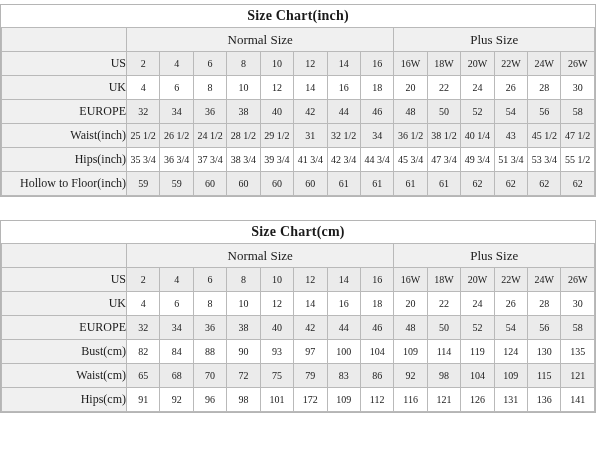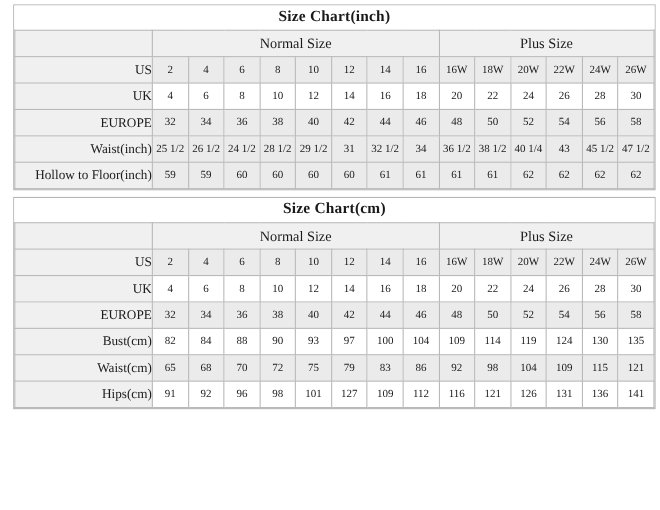--- a/index.html
+++ b/index.html
@@ -11,24 +11,24 @@
     width: 600px;
     height: 464px;
     font-family: "Liberation Serif", serif;
     color: #1a1a1a;
     overflow: hidden;
   }
   .page {
     width: 600px;
     height: 464px;
     box-sizing: border-box;
-    padding: 4px 4px 2px 12px;
+    padding: 4px 4px 2px 0;
     display: flex;
     flex-direction: column;
-    gap: 6px;
+    gap: 23px;
   }
   .chart-block {
     border: 1px solid #b5b5b5;
     background: #ffffff;
     box-sizing: border-box;
   }
   .chart-title {
     text-align: center;
     font-size: 14px;
     font-weight: bold;
@@ -154,20 +154,37 @@
             <td>31</td>
             <td>32 1/2</td>
             <td>34</td>
             <td>36 1/2</td>
             <td>38 1/2</td>
             <td>40 1/4</td>
             <td>43</td>
             <td>45 1/2</td>
             <td>47 1/2</td>
           </tr>
+          <tr class="plain">
+            <td class="rowlabel">Hips(inch)</td>
+            <td>35 3/4</td>
+            <td>36 3/4</td>
+            <td>37 3/4</td>
+            <td>38 3/4</td>
+            <td>39 3/4</td>
+            <td>41 3/4</td>
+            <td>42 3/4</td>
+            <td>44 3/4</td>
+            <td>45 3/4</td>
+            <td>47 3/4</td>
+            <td>49 3/4</td>
+            <td>51 3/4</td>
+            <td>53 3/4</td>
+            <td>55 1/2</td>
+          </tr>
           <tr class="shaded">
             <td class="rowlabel">Hollow to Floor(inch)</td>
             <td>59</td>
             <td>59</td>
             <td>60</td>
             <td>60</td>
             <td>60</td>
             <td>60</td>
             <td>61</td>
             <td>61</td>
@@ -276,21 +293,21 @@
             <td>115</td>
             <td>121</td>
           </tr>
           <tr class="plain">
             <td class="rowlabel">Hips(cm)</td>
             <td>91</td>
             <td>92</td>
             <td>96</td>
             <td>98</td>
             <td>101</td>
-            <td>127</td>
+            <td>172</td>
             <td>109</td>
             <td>112</td>
             <td>116</td>
             <td>121</td>
             <td>126</td>
             <td>131</td>
             <td>136</td>
             <td>141</td>
           </tr>
         </tbody>

